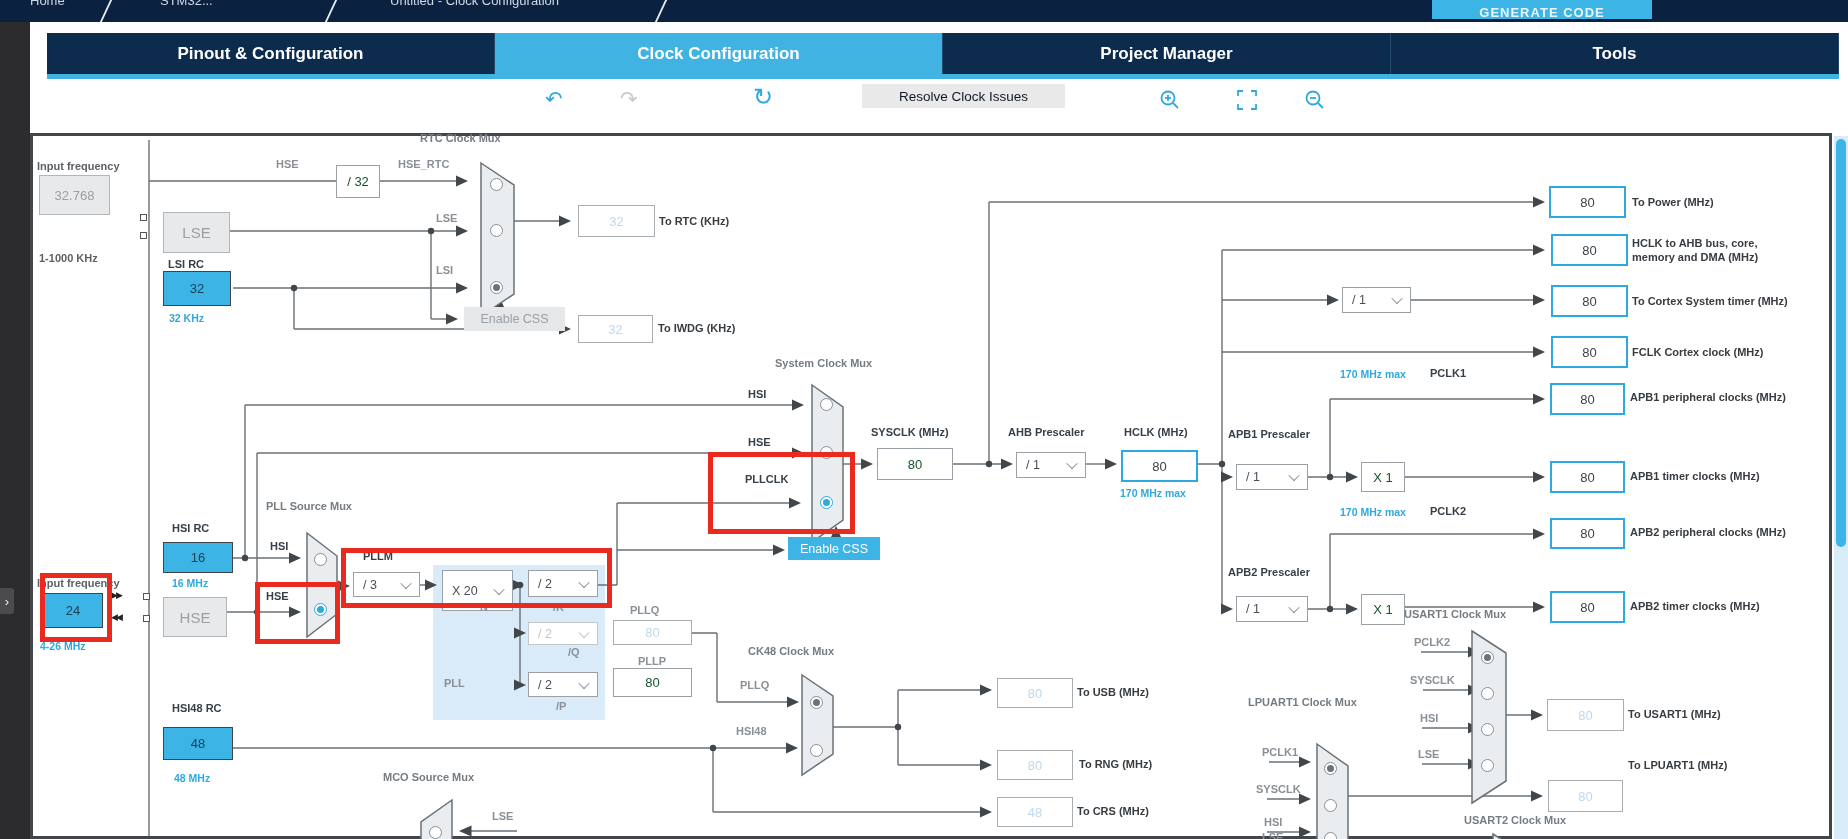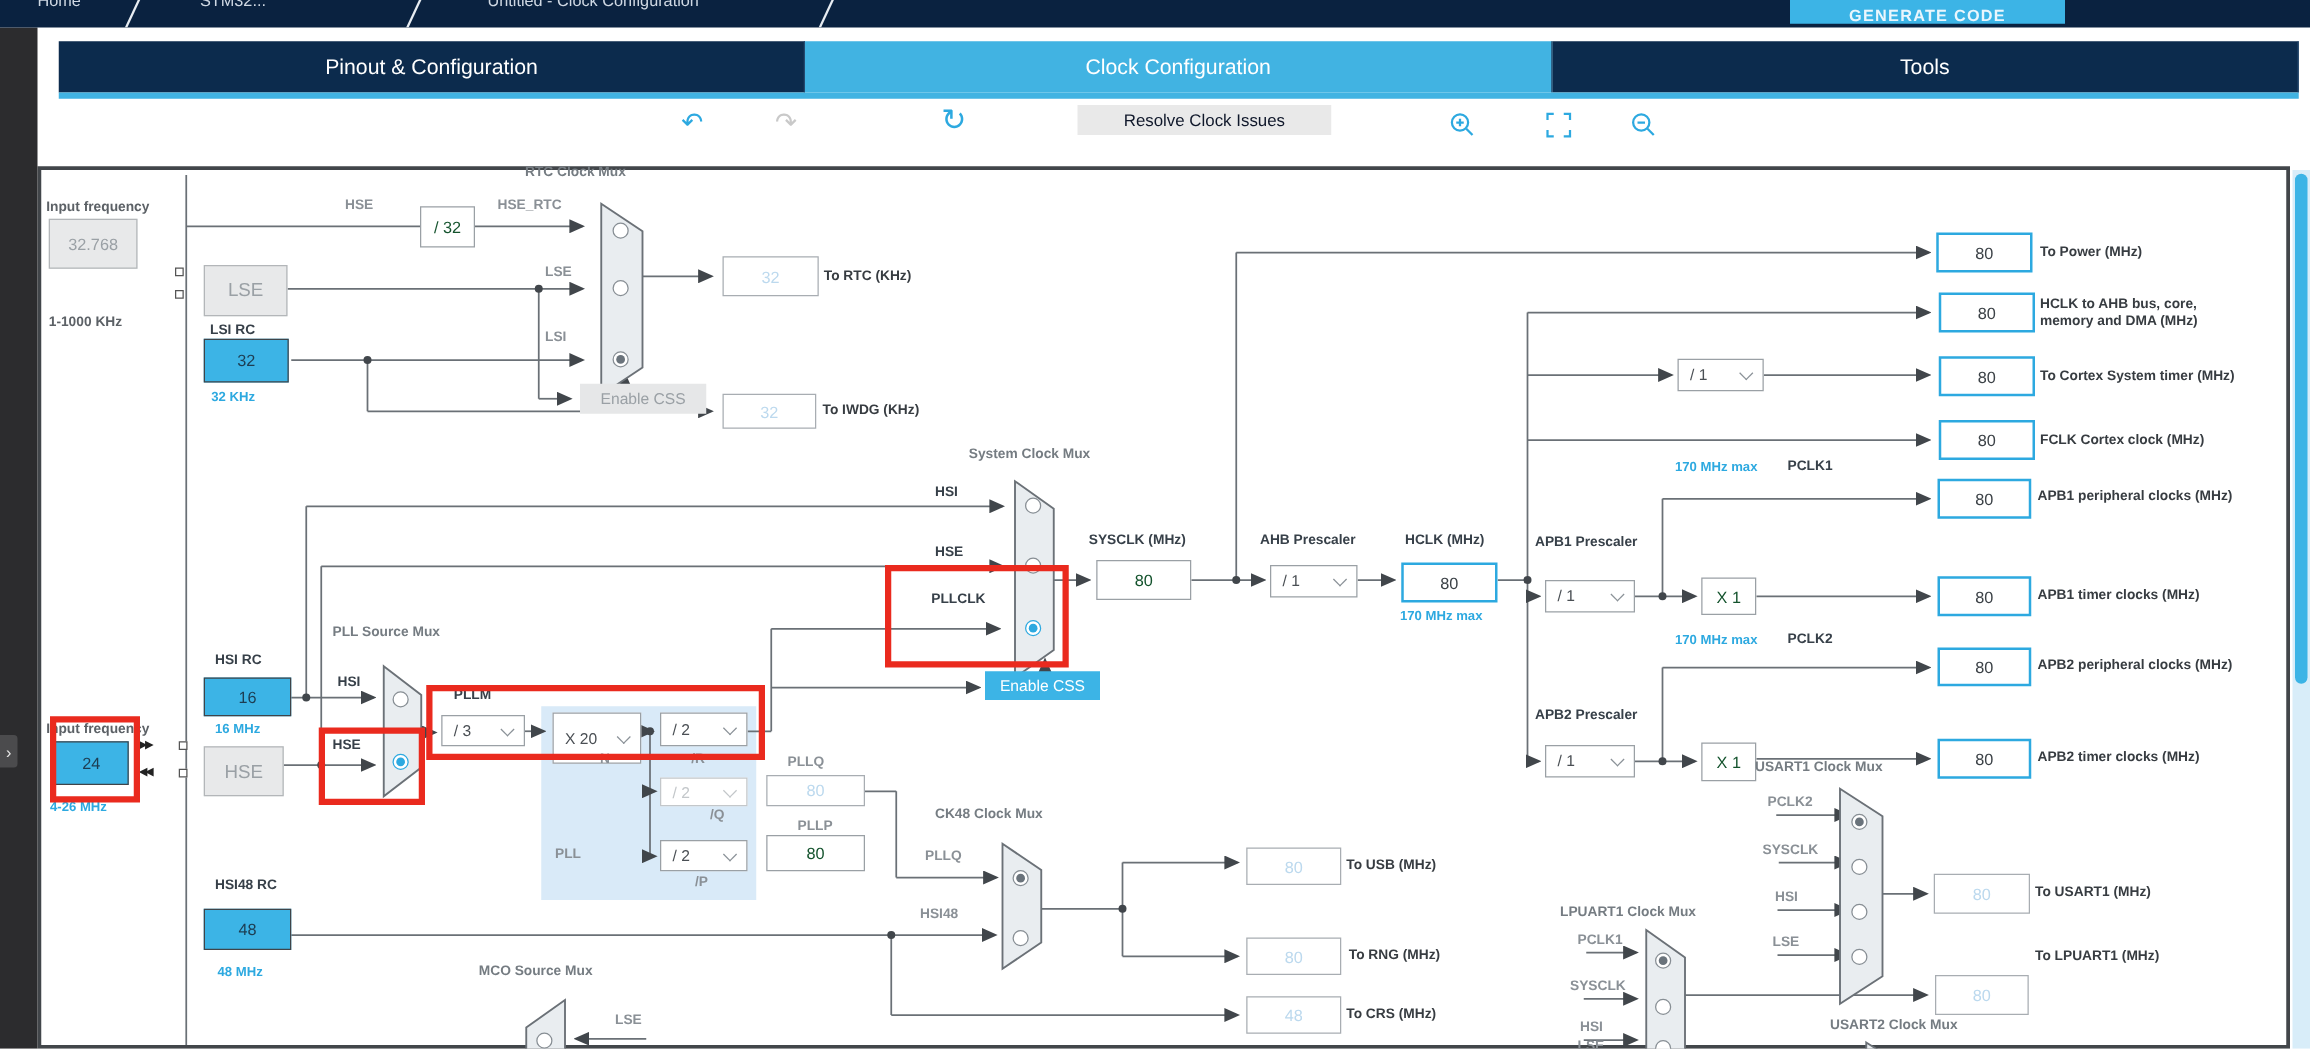--- a/index.html
+++ b/index.html
@@ -8,21 +8,21 @@
   
   .topbar{position:absolute;left:0;top:0;width:1848px;height:22px;background:#0a2240;overflow:hidden;z-index:50}
   .crumb{position:absolute;top:-7px;color:#cfd8e3;font-size:13px;white-space:nowrap}
   .crumb-sep{position:absolute;top:0;width:2px;height:22px;background:#e8edf2;transform:skewX(-25deg)}
   .genbtn{position:absolute;left:1432px;top:0;width:220px;height:19px;background:#3cb4e6;color:#eaf6fd;
           font-size:13px;font-weight:bold;text-align:center;overflow:hidden;line-height:26px;letter-spacing:1px}
   .leftstrip{position:absolute;left:0;top:22px;width:30px;height:817px;background:#2c2c2e;z-index:40}
   .collapse-tab{position:absolute;left:0;top:588px;width:14px;height:26px;background:#4b4b4d;color:#e8e8e8;
           font-size:13px;display:flex;align-items:center;justify-content:center;z-index:41;border-radius:0 3px 3px 0}
   .tabsrow{position:absolute;left:47px;top:33px;width:1792px;height:41px;display:flex;z-index:45}
-  .tab{flex:1;background:#0c2b4d;color:#fff;font-size:17px;font-weight:normal;display:flex;align-items:center;
+  .tab{flex:1;background:#0c2b4d;color:#fff;font-size:17px;font-weight:bold;display:flex;align-items:center;
        justify-content:center;border-right:1px solid #24496e;cursor:pointer}
   .tab.active{background:#41b3e2}
   .tabs-underline{position:absolute;left:47px;top:74px;width:1792px;height:5px;background:#41b3e2;z-index:45}
   
   .toolbtn{position:absolute;cursor:pointer}
   .resolvebtn{position:absolute;left:862px;top:84px;width:203px;height:24px;background:#e9e9e9;color:#0f172a;
           font-size:13.5px;display:flex;align-items:center;justify-content:center}
   .uicon{font-size:21px;line-height:21px}
   
   .canvas-frame{position:absolute;left:30px;top:133px;width:1802px;height:706px;border:3px solid #42464a;
@@ -76,20 +76,21 @@
   <div class="crumb" style="left:390px">Untitled - Clock Configuration</div>
   <div class="crumb-sep" style="left:660px"></div>
   <div class="genbtn">GENERATE CODE</div>
 </div>
 <div class="leftstrip"></div>
 <div class="collapse-tab">›</div>
 
 <div class="tabsrow">
   <div class="tab">Pinout &amp; Configuration</div>
   <div class="tab active">Clock Configuration</div>
+  <div class="tab">Project Manager</div>
   <div class="tab">Tools</div>
 </div>
 <div class="tabs-underline"></div>
 
 <div class="toolbtn uicon" style="left:545px;top:88px;color:#2da9e0">↶</div>
 <div class="toolbtn uicon" style="left:620px;top:88px;color:#c9c9c9">↷</div>
 <div class="toolbtn uicon" style="left:753px;top:86px;color:#2da9e0;font-size:24px">↻</div>
 <div class="resolvebtn">Resolve Clock Issues</div>
 <div class="toolbtn" style="left:1158px;top:88px">
   <svg width="24" height="24" viewBox="0 0 24 24" fill="none" stroke="#2da9e0" stroke-width="1.8">
@@ -362,21 +363,21 @@
 <div class="lbl" style="left:1410px;top:674px">SYSCLK</div>
 <div class="lbl" style="left:1420px;top:712px">HSI</div>
 <div class="lbl" style="left:1418px;top:748px">LSE</div>
 <div class="radio sel" style="left:1481px;top:651px"></div>
 <div class="radio" style="left:1481px;top:687px"></div>
 <div class="radio" style="left:1481px;top:723px"></div>
 <div class="radio" style="left:1481px;top:759px"></div>
 <div class="vbox dis" style="left:1547px;top:699px;width:77px;height:32px">80</div>
 <div class="outlbl" style="left:1628px;top:708px">To USART1 (MHz)</div>
 
-<div class="title" style="left:1248px;top:724px">LPUART1 Clock Mux</div>
+<div class="title" style="left:1248px;top:696px">LPUART1 Clock Mux</div>
 <div class="lbl" style="left:1262px;top:746px">PCLK1</div>
 <div class="lbl" style="left:1256px;top:783px">SYSCLK</div>
 <div class="lbl" style="left:1264px;top:816px">HSI</div>
 <div class="lbl" style="left:1262px;top:831px">LSE</div>
 <div class="radio sel" style="left:1324px;top:762px"></div>
 <div class="radio" style="left:1324px;top:799px"></div>
 <div class="radio" style="left:1324px;top:832px"></div>
 <div class="vbox dis" style="left:1548px;top:780px;width:75px;height:32px">80</div>
 <div class="outlbl" style="left:1628px;top:759px">To LPUART1 (MHz)</div>
 <div class="title" style="left:1464px;top:814px">USART2 Clock Mux</div>

